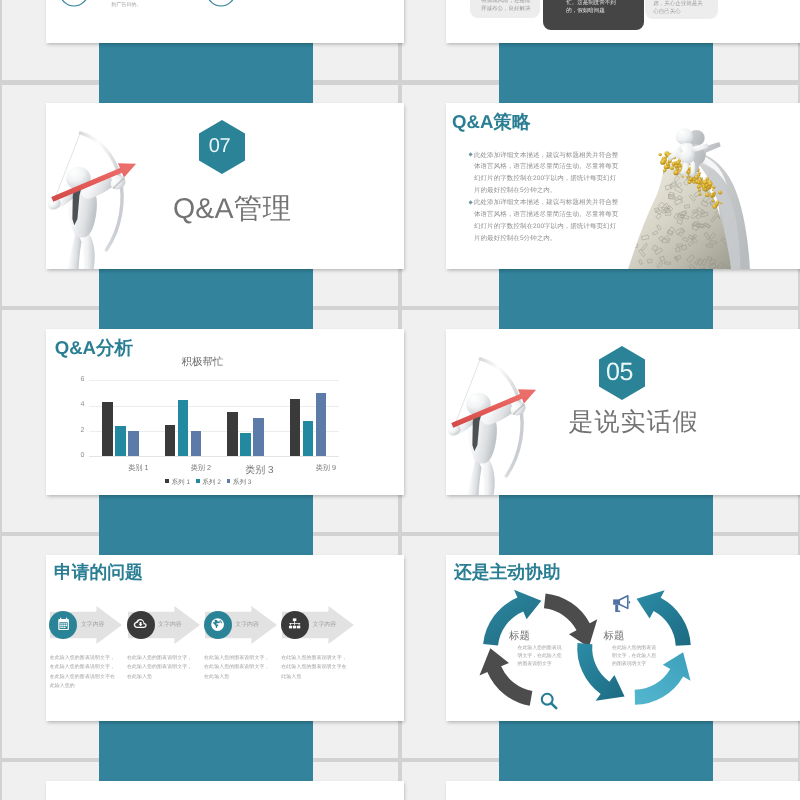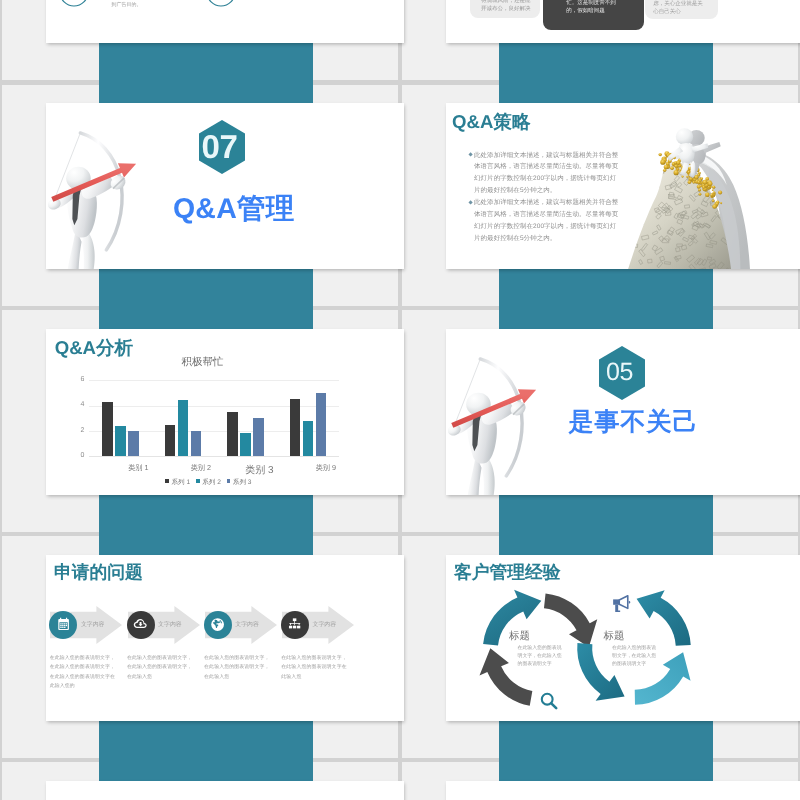--- a/index.html
+++ b/index.html
@@ -12,21 +12,21 @@
   .vline{position:absolute;top:0;height:800px;width:4.4px;background:#d2d2d2;}
   .hline{position:absolute;left:0;width:800px;height:4.4px;background:#d2d2d2;}
 
   .cell{position:absolute;width:400px;height:226px;}
   .tealbar{position:absolute;left:99px;top:0;width:213.5px;height:226px;background:#32839b;}
   .slide{position:absolute;left:45.5px;top:22px;width:314px;height:166px;background:#fff;
          box-shadow:1.2px 2.2px 3.6px rgba(0,0,0,0.26);overflow:hidden;padding-left:44px;}
 
   .ttl{position:absolute;color:#2a7e93;font-weight:bold;white-space:nowrap;}
 
-  .secttl{position:absolute;color:#3b82f6;font-weight:bold;white-space:nowrap;}
+  .secttl{position:absolute;color:#737373;font-weight:normal;white-space:nowrap;}
   .hexnum{position:absolute;width:100%;text-align:center;color:#e9f7f9;}
 
   .bul{position:absolute;color:#8f8f8f;}
   .bullet-row{position:relative;margin-bottom:0px;}
   .bullet-row:before{content:"";position:absolute;left:-5.2px;top:3.4px;width:3.2px;height:3.2px;background:#6f94a5;transform:rotate(45deg);}
 
   .cgrid{position:absolute;background:#ececec;height:1px;}
   .ctick{position:absolute;color:#8d8d8d;text-align:right;}
   .cbar{position:absolute;}
   .ccat{position:absolute;color:#787878;text-align:right;}
@@ -148,21 +148,21 @@
         <path d="M27,65 L34,63 L32.5,69 L30.5,92 L27.5,98 L25.6,92 L26,69 Z" fill="#4e5154"></path>
 
         <path d="M7.1,75.3 L73.8,47.0 L75.7,51.6 L87.5,38.4 L69.8,37.8 L71.8,42.4 L5.1,70.7 Z" fill="url(#gArrowA)"></path>
 
         <ellipse cx="70" cy="56.5" rx="7.6" ry="6.4" fill="url(#gHeadA)" transform="rotate(-36 70 56.5)"></ellipse>
         <path d="M65,62.5 L76,52" stroke="#b0b5b9" stroke-width="1.5" fill="none" opacity="0.7"></path>
       </svg>
       <svg class="hex" style="position:absolute;left:153.5px;top:17px" width="46" height="54" viewBox="0 0 46 54">
         <polygon points="23,0 46,13.5 46,40.5 23,54 0,40.5 0,13.5" fill="#2b8397"></polygon>
       </svg>
-      <div class="hexnum" style="left:151px;top:31px;width:46px;font-size:33px;letter-spacing:-0.4px;line-height:25px;font-weight:700">07</div>
+      <div class="hexnum" style="left:151px;top:31px;width:46px;font-size:20px;letter-spacing:-0.4px;line-height:25px;font-weight:400">07</div>
       <div class="secttl" style="left:127.5px;top:88px;font-size:28.5px;letter-spacing:.2px">Q&amp;A管理</div>
     </div>
   </div>
 
   <div class="cell" style="left:400px;top:-145px">
     <div class="tealbar"></div>
     <div class="slide">
       <div class="bub light" style="left:24.4px;top:100px;width:70.4px;height:41px;padding:5.5px 8px 0 11px;box-sizing:border-box;
                   font-size:5.5px;line-height:7.9px;overflow:hidden">任何事情都可以商量，最一点小事就弄得满城风雨，还是能开诚布公，良好解决</div>
       <div class="bub dark" style="left:97.2px;top:93px;width:101.6px;height:60px;padding:6px 26px 0 23.6px;box-sizing:border-box;
@@ -629,21 +629,21 @@
           </div>
           <div class="steplbl" style="left: 267px; top: 65.7px; font-size: 5.9px; line-height: 8.4px; white-space: nowrap;">文字内容</div>
           <div class="steptxt" style="left: 235.8px; top: 99px; width: 66px; font-size: 4.9px; line-height: 9.35px; letter-spacing: 0.14px;">在此输入您的图表说明文字，在此输入您的图表说明文字在此输入您</div>
         </div>
     </div>
   </div>
 
   <div class="cell" style="left:400px;top:533px">
     <div class="tealbar"></div>
     <div class="slide">
-      <div class="ttl" style="left:8.4px;top:5.6px;font-size:17.8px">客户管理经验</div>
+      <div class="ttl" style="left:8.4px;top:5.6px;font-size:17.8px">还是主动协助</div>
       <svg id="cycles" style="position:absolute;left:0;top:0" width="314" height="166" viewBox="0 0 314 166">
         <defs>
           <linearGradient id="gCy1" x1="0" y1="0" x2="0.7" y2="1">
             <stop offset="0" stop-color="#2e8aa3"></stop>
               <stop offset="1" stop-color="#1f6d84"></stop>
           </linearGradient>
           <linearGradient id="gCy2" x1="0.1" y1="0" x2="1" y2="1">
             <stop offset="0" stop-color="#2c8ba5"></stop>
               <stop offset="1" stop-color="#1c6a81"></stop>
           </linearGradient>
@@ -738,17 +738,17 @@
 
         <path d="M7.1,75.3 L73.8,47.0 L75.7,51.6 L87.5,38.4 L69.8,37.8 L71.8,42.4 L5.1,70.7 Z" fill="url(#gArrowB)"></path>
 
         <ellipse cx="70" cy="56.5" rx="7.6" ry="6.4" fill="url(#gHeadB)" transform="rotate(-36 70 56.5)"></ellipse>
         <path d="M65,62.5 L76,52" stroke="#b0b5b9" stroke-width="1.5" fill="none" opacity="0.7"></path>
       </svg>
       <svg class="hex" style="position:absolute;left:153.5px;top:17px" width="46" height="54" viewBox="0 0 46 54">
         <polygon points="23,0 46,13.5 46,40.5 23,54 0,40.5 0,13.5" fill="#2b8397"></polygon>
       </svg>
       <div class="hexnum" style="left:151px;top:31px;width:46px;font-size:25px;letter-spacing:-0.4px;line-height:25px;font-weight:300">05</div>
-      <div class="secttl" style="left:123px;top:77px;font-size:25px;letter-spacing:1px">是事不关己</div>
+      <div class="secttl" style="left:123px;top:77px;font-size:25px;letter-spacing:1px">是说实话假</div>
     </div>
   </div>
 
 </div>
 
 </body></html>

